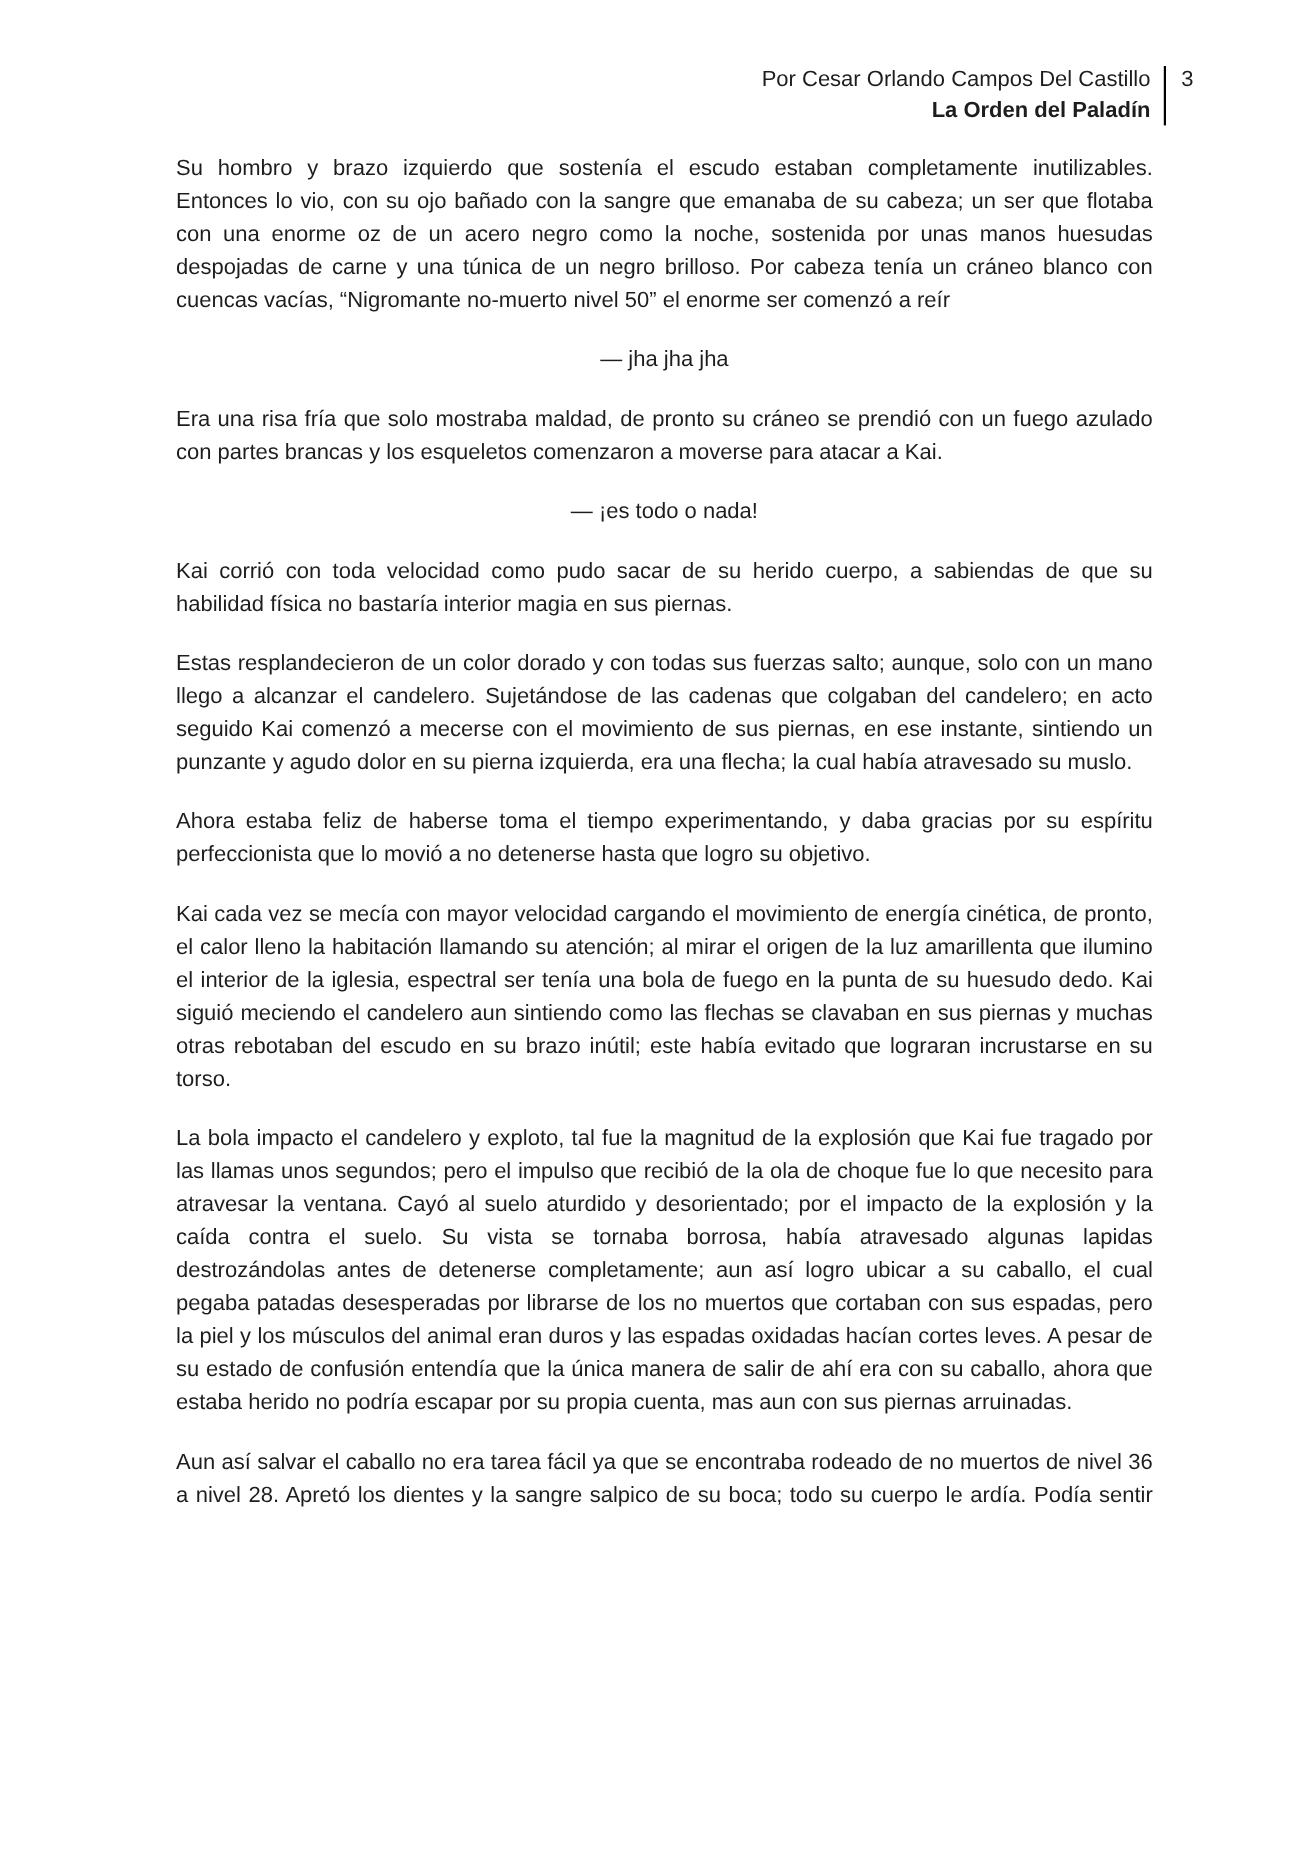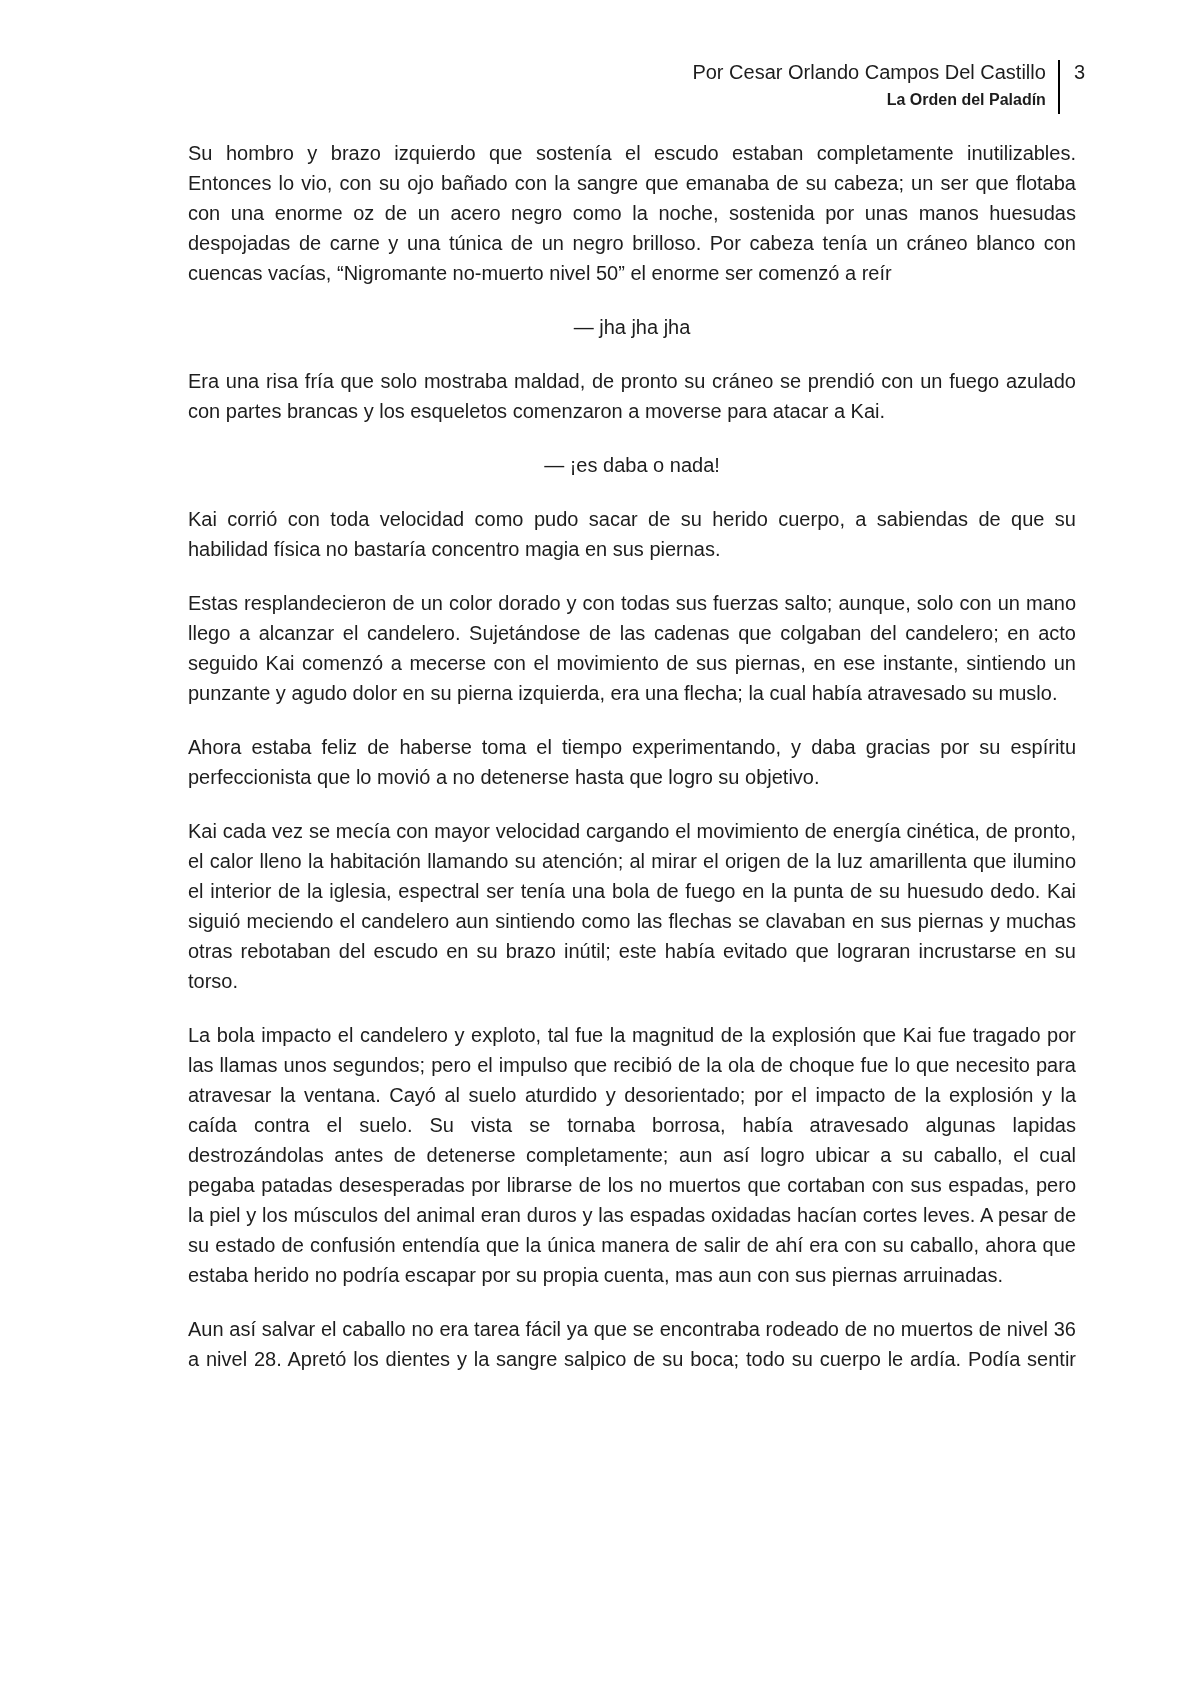--- a/index.html
+++ b/index.html
@@ -26,21 +26,21 @@
   .header-text {
     text-align: right;
     padding-right: 12px;
   }
   .header-author {
     font-size: 20px;
     line-height: 28px;
     white-space: nowrap;
   }
   .header-title {
-    font-size: 16px;
+    font-size: 20px;
     line-height: 28px;
     font-weight: bold;
     white-space: nowrap;
   }
   .header-divider {
     width: 2px;
     background: #000000;
     margin-top: 2px;
     margin-bottom: 0;
   }
@@ -48,21 +48,20 @@
     font-size: 20px;
     line-height: 28px;
     padding-left: 14px;
     align-self: flex-start;
   }
   .body-text {
     position: absolute;
     left: 160px;
     top: 138px;
     width: 888px;
-    margin-left: 28px;
   }
   .body-text p {
     margin: 0 0 24px 0;
     font-size: 20px;
     line-height: 30px;
     text-align: justify;
     text-justify: inter-word;
   }
   .body-text p.dialog {
     text-align: center;
@@ -79,22 +78,22 @@
       <div class="header-title">La Orden del Paladín</div>
     </div>
     <div class="header-divider"></div>
     <div class="header-pagenum">3</div>
   </div>
 
   <div class="body-text">
     <p>Su hombro y brazo izquierdo que sostenía el escudo estaban completamente inutilizables. Entonces lo vio, con su ojo bañado con la sangre que emanaba de su cabeza; un ser que flotaba con una enorme oz de un acero negro como la noche, sostenida por unas manos huesudas despojadas de carne y una túnica de un negro brilloso. Por cabeza tenía un cráneo blanco con cuencas vacías, “Nigromante no-muerto nivel 50” el enorme ser comenzó a reír</p>
     <p class="dialog">— jha jha jha</p>
     <p>Era una risa fría que solo mostraba maldad, de pronto su cráneo se prendió con un fuego azulado con partes brancas y los esqueletos comenzaron a moverse para atacar a Kai.</p>
-    <p class="dialog">— ¡es daba o nada!</p>
-    <p>Kai corrió con toda velocidad como pudo sacar de su herido cuerpo, a sabiendas de que su habilidad física no bastaría concentro magia en sus piernas.</p>
+    <p class="dialog">— ¡es todo o nada!</p>
+    <p>Kai corrió con toda velocidad como pudo sacar de su herido cuerpo, a sabiendas de que su habilidad física no bastaría interior magia en sus piernas.</p>
     <p>Estas resplandecieron de un color dorado y con todas sus fuerzas salto; aunque, solo con un mano llego a alcanzar el candelero. Sujetándose de las cadenas que colgaban del candelero; en acto seguido Kai comenzó a mecerse con el movimiento de sus piernas, en ese instante, sintiendo un punzante y agudo dolor en su pierna izquierda, era una flecha; la cual había atravesado su muslo.</p>
     <p>Ahora estaba feliz de haberse toma el tiempo experimentando, y daba gracias por su espíritu perfeccionista que lo movió a no detenerse hasta que logro su objetivo.</p>
     <p>Kai cada vez se mecía con mayor velocidad cargando el movimiento de energía cinética, de pronto, el calor lleno la habitación llamando su atención; al mirar el origen de la luz amarillenta que ilumino el interior de la iglesia, espectral ser tenía una bola de fuego en la punta de su huesudo dedo. Kai siguió meciendo el candelero aun sintiendo como las flechas se clavaban en sus piernas y muchas otras rebotaban del escudo en su brazo inútil; este había evitado que lograran incrustarse en su torso.</p>
     <p>La bola impacto el candelero y exploto, tal fue la magnitud de la explosión que Kai fue tragado por las llamas unos segundos; pero el impulso que recibió de la ola de choque fue lo que necesito para atravesar la ventana. Cayó al suelo aturdido y desorientado; por el impacto de la explosión y la caída contra el suelo. Su vista se tornaba borrosa, había atravesado algunas lapidas destrozándolas antes de detenerse completamente; aun así logro ubicar a su caballo, el cual pegaba patadas desesperadas por librarse de los no muertos que cortaban con sus espadas, pero la piel y los músculos del animal eran duros y las espadas oxidadas hacían cortes leves. A pesar de su estado de confusión entendía que la única manera de salir de ahí era con su caballo, ahora que estaba herido no podría escapar por su propia cuenta, mas aun con sus piernas arruinadas.</p>
     <p>Aun así salvar el caballo no era tarea fácil ya que se encontraba rodeado de no muertos de nivel 36 a nivel 28. Apretó los dientes y la sangre salpico de su boca; todo su cuerpo le ardía. Podía sentir las flechas clavadas en sus piernas y el dolor agudo que le provocaban al moverlas.</p>
   </div>
 
 </div>
 
 </body></html>

